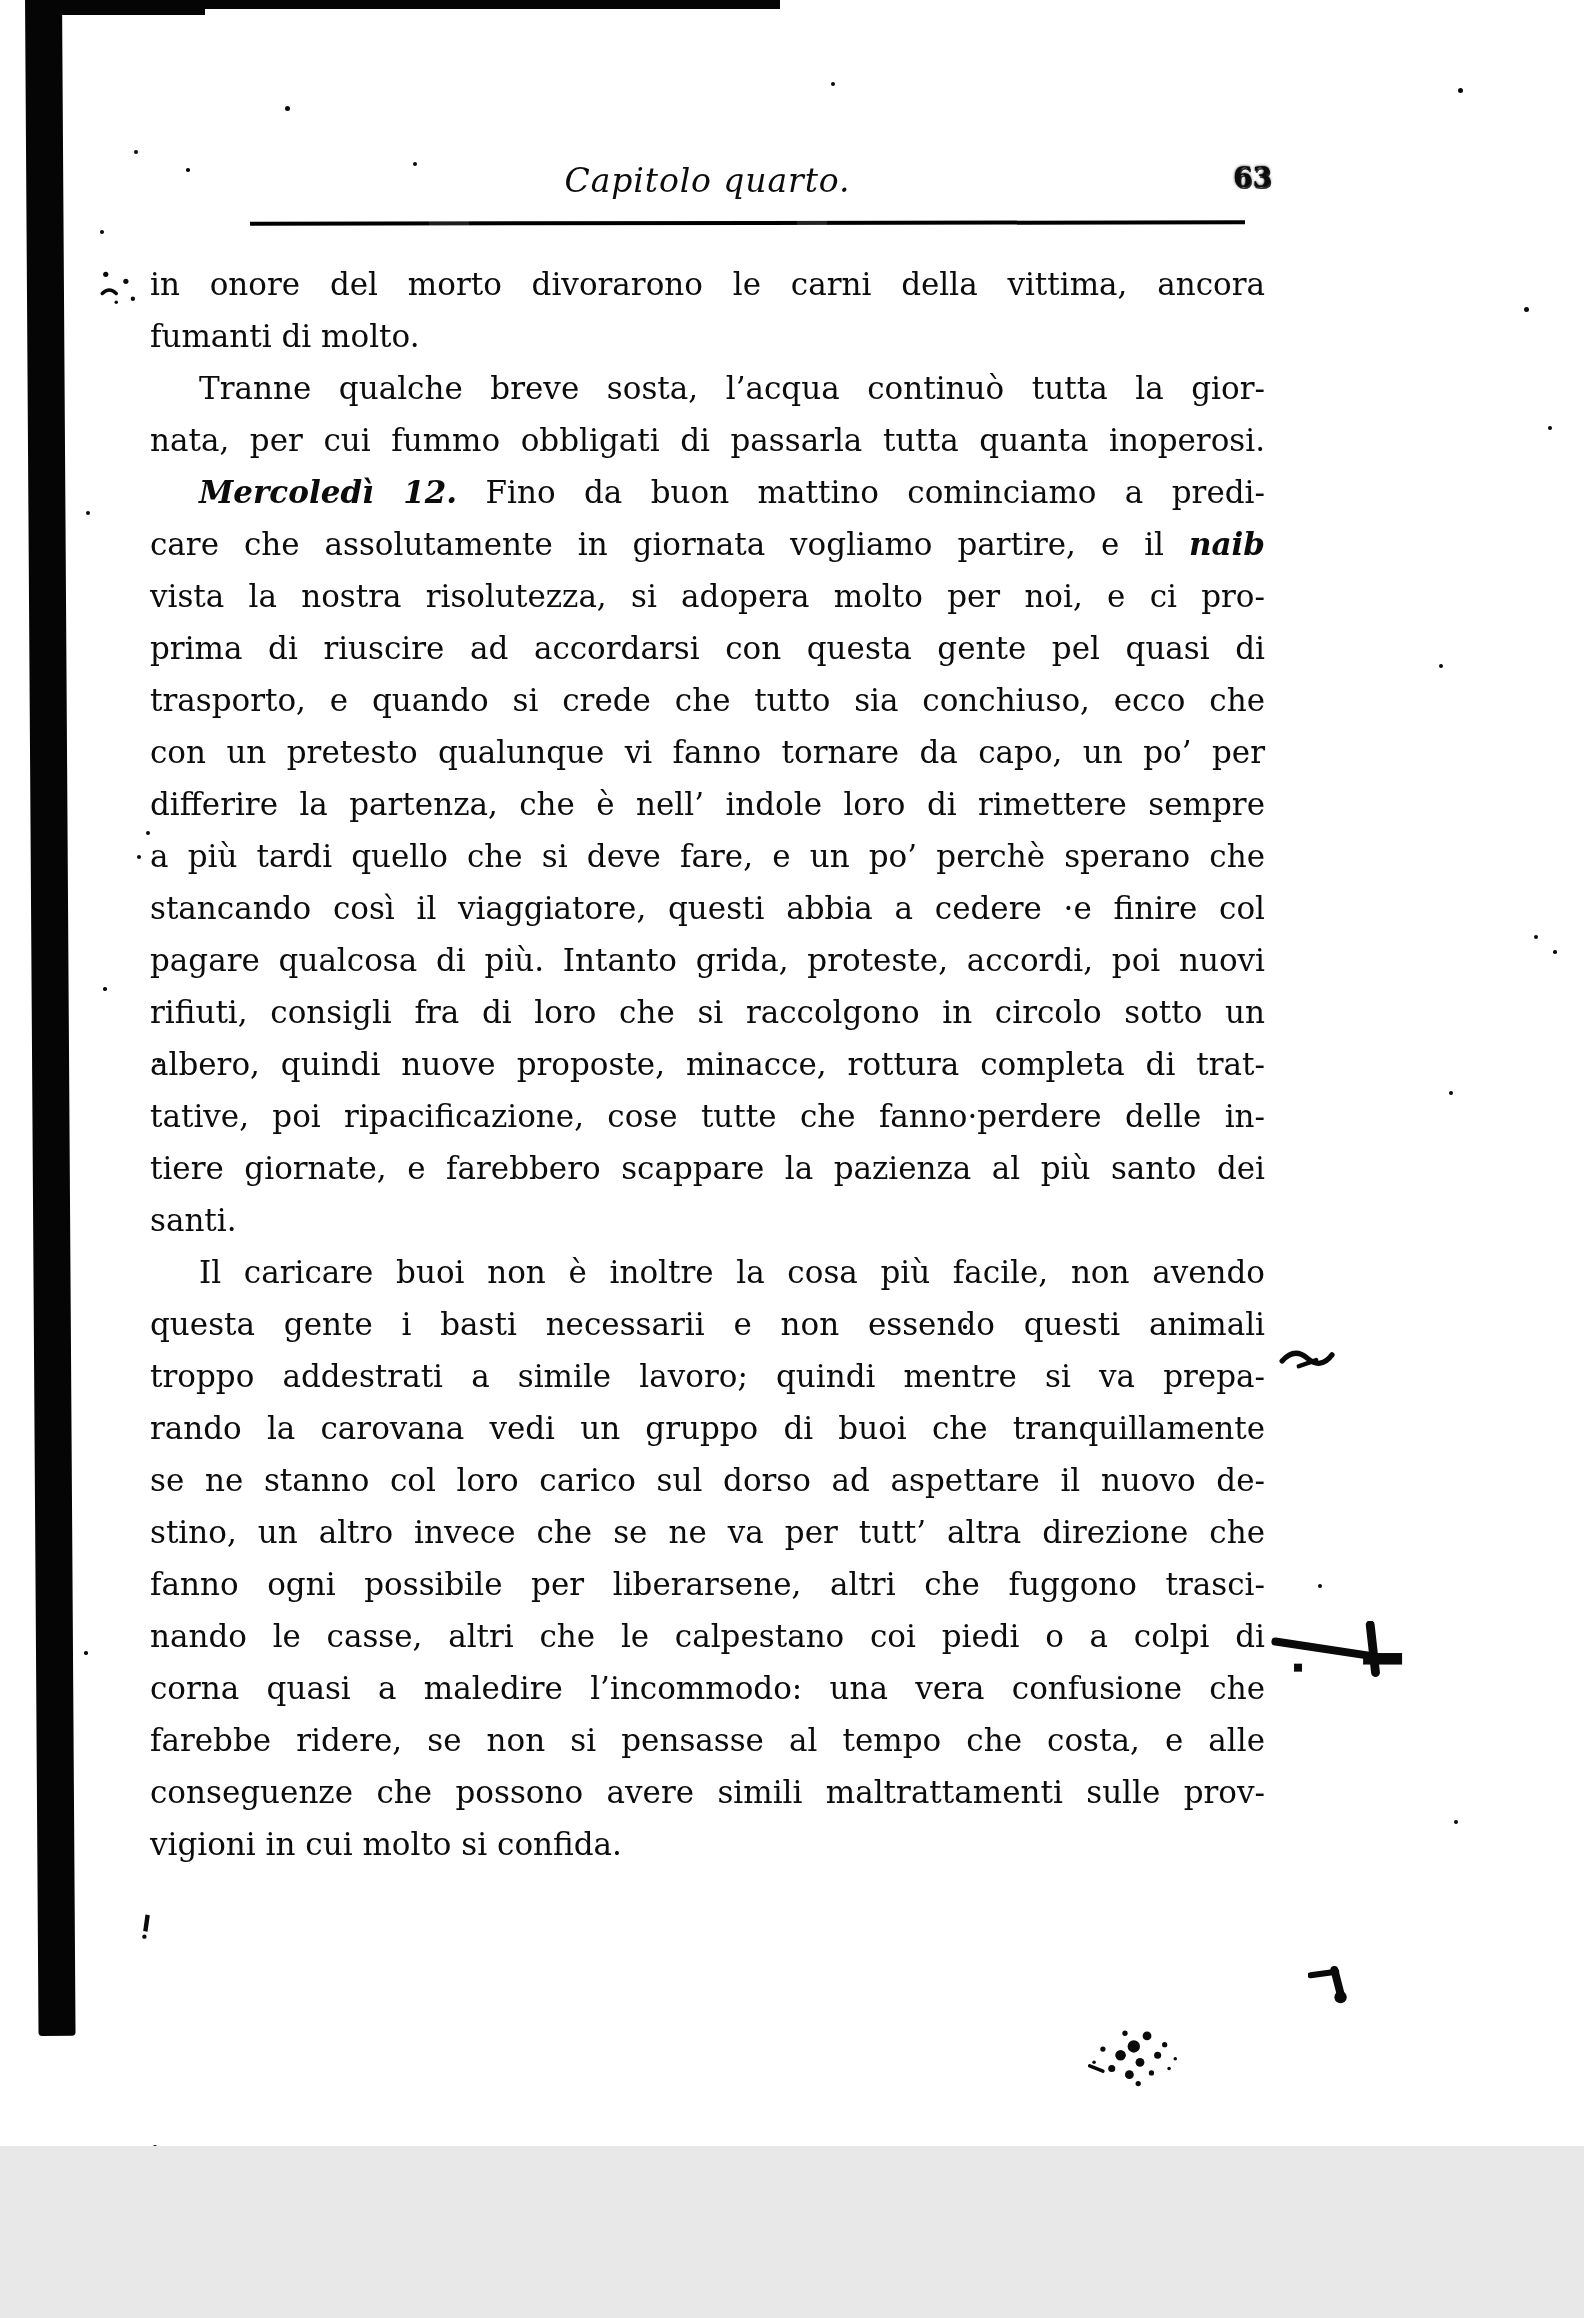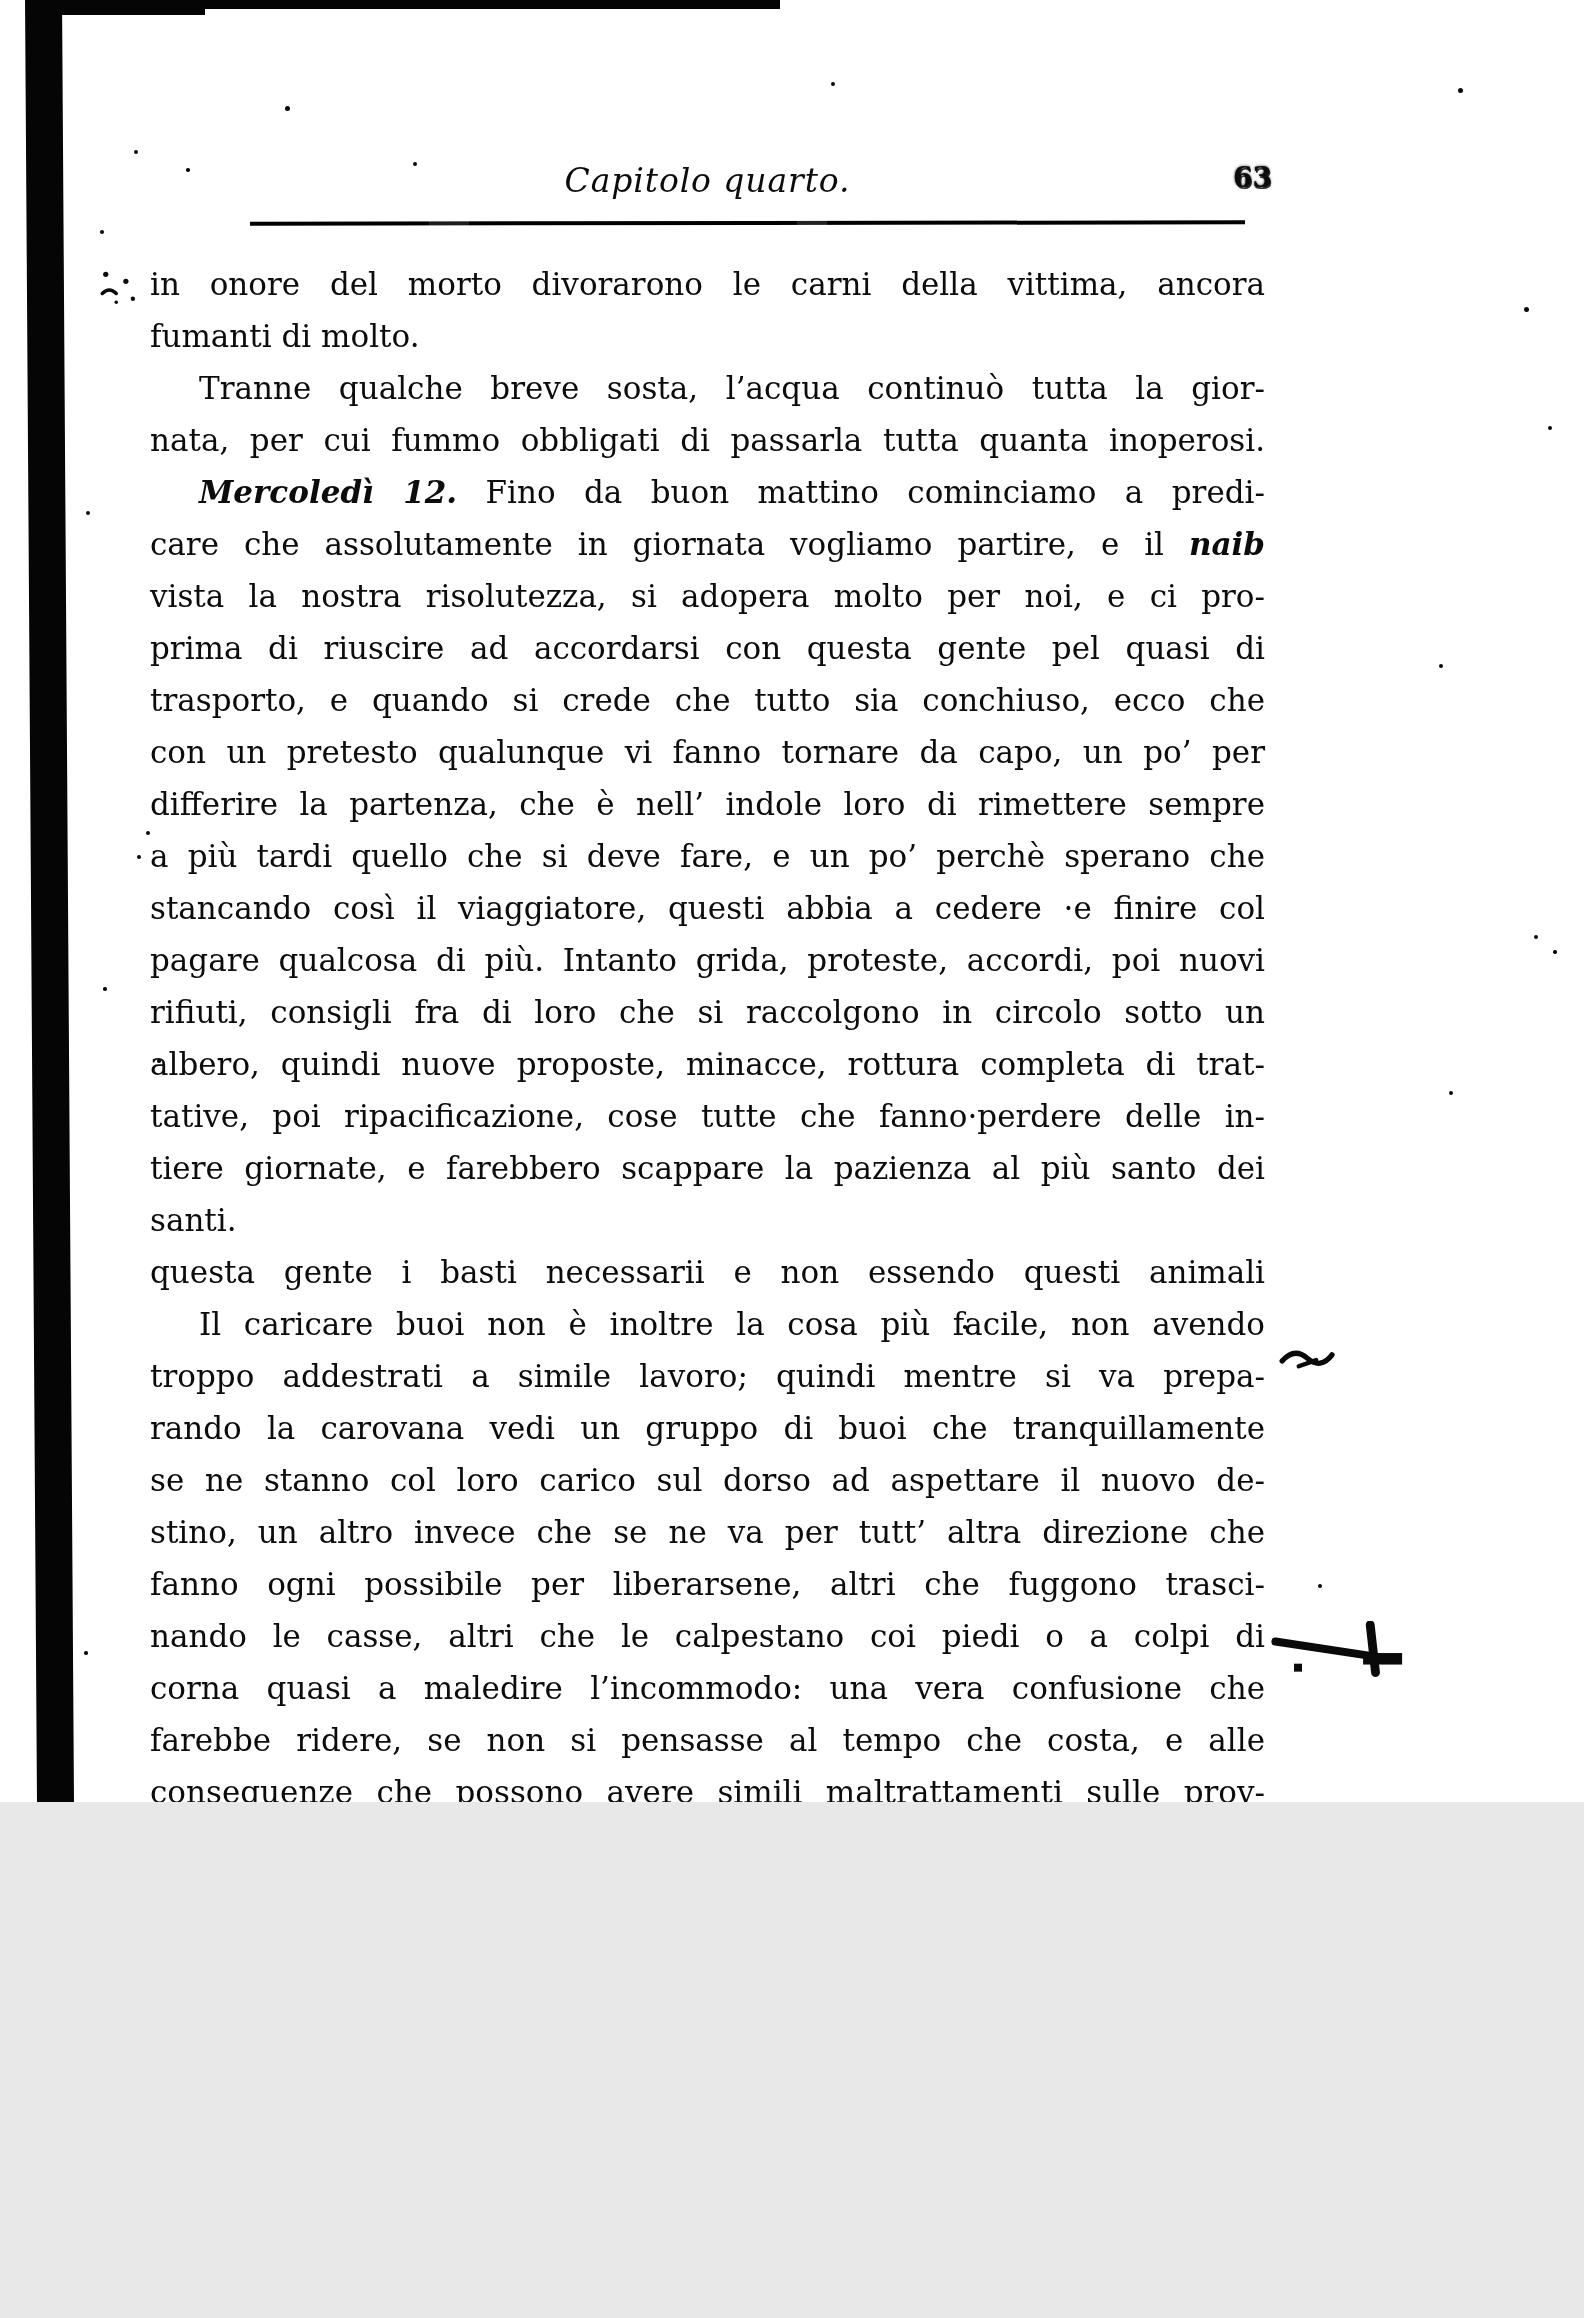--- a/index.html
+++ b/index.html
@@ -1,18 +1,18 @@
 <!DOCTYPE html>
 <html style="font-size:14px"><head>
 <meta charset="utf-8">
 <style>
   html,body{margin:0;padding:0;background:#e8e8e8;}
   .page{
     position:relative;
-    width:1584px;height:1802px;
+    width:1584px;height:2146px;
     background:#ffffff;
     overflow:hidden;
     font-family:"DejaVu Serif","Liberation Serif",serif;
     color:#0c0c0c;
   }
   
   .edge-bar{
     position:absolute;left:25px;top:-5.3px;width:37px;height:2041px;
     background:#050505;transform:rotate(-0.38deg);transform-origin:top left;
     border-radius:0 0 3.5px 3.5px;
@@ -88,22 +88,22 @@
         <div class="line just"><span>a più tardi quello che si deve fare, e un po’ perchè sperano che</span></div>
         <div class="line just"><span>stancando così il viaggiatore, questi abbia a cedere ·e finire col</span></div>
         <div class="line just"><span>pagare qualcosa di più. Intanto grida, proteste, accordi, poi nuovi</span></div>
         <div class="line just"><span>rifiuti, consigli fra di loro che si raccolgono in circolo sotto un</span></div>
         <div class="line just"><span>albero, quindi nuove proposte, minacce, rottura completa di trat-</span></div>
         <div class="line just"><span>tative, poi ripacificazione, cose tutte che fanno·perdere delle in-</span></div>
         <div class="line just"><span>tiere giornate, e farebbero scappare la pazienza al più santo dei</span></div>
         <div class="line"><span>santi.</span></div>
       </div>
       <div>
+        <div class="line just indent"><span>Il caricare buoi non è inoltre la cosa più facile, non avendo</span></div>
         <div class="line just"><span>questa gente i basti necessarii e non essendo questi animali</span></div>
-        <div class="line just indent"><span>Il caricare buoi non è inoltre la cosa più facile, non avendo</span></div>
         <div class="line just"><span>troppo addestrati a simile lavoro; quindi mentre si va prepa-</span></div>
         <div class="line just"><span>rando la carovana vedi un gruppo di buoi che tranquillamente</span></div>
         <div class="line just"><span>se ne stanno col loro carico sul dorso ad aspettare il nuovo de-</span></div>
         <div class="line just"><span>stino, un altro invece che se ne va per tutt’ altra direzione che</span></div>
         <div class="line just"><span>fanno ogni possibile per liberarsene, altri che fuggono trasci-</span></div>
         <div class="line just"><span>nando le casse, altri che le calpestano coi piedi o a colpi di</span></div>
         <div class="line just"><span>corna quasi a maledire l’incommodo: una vera confusione che</span></div>
         <div class="line just"><span>farebbe ridere, se non si pensasse al tempo che costa, e alle</span></div>
         <div class="line just"><span>conseguenze che possono avere simili maltrattamenti sulle prov-</span></div>
         <div class="line"><span>vigioni in cui molto si confida.</span></div>

